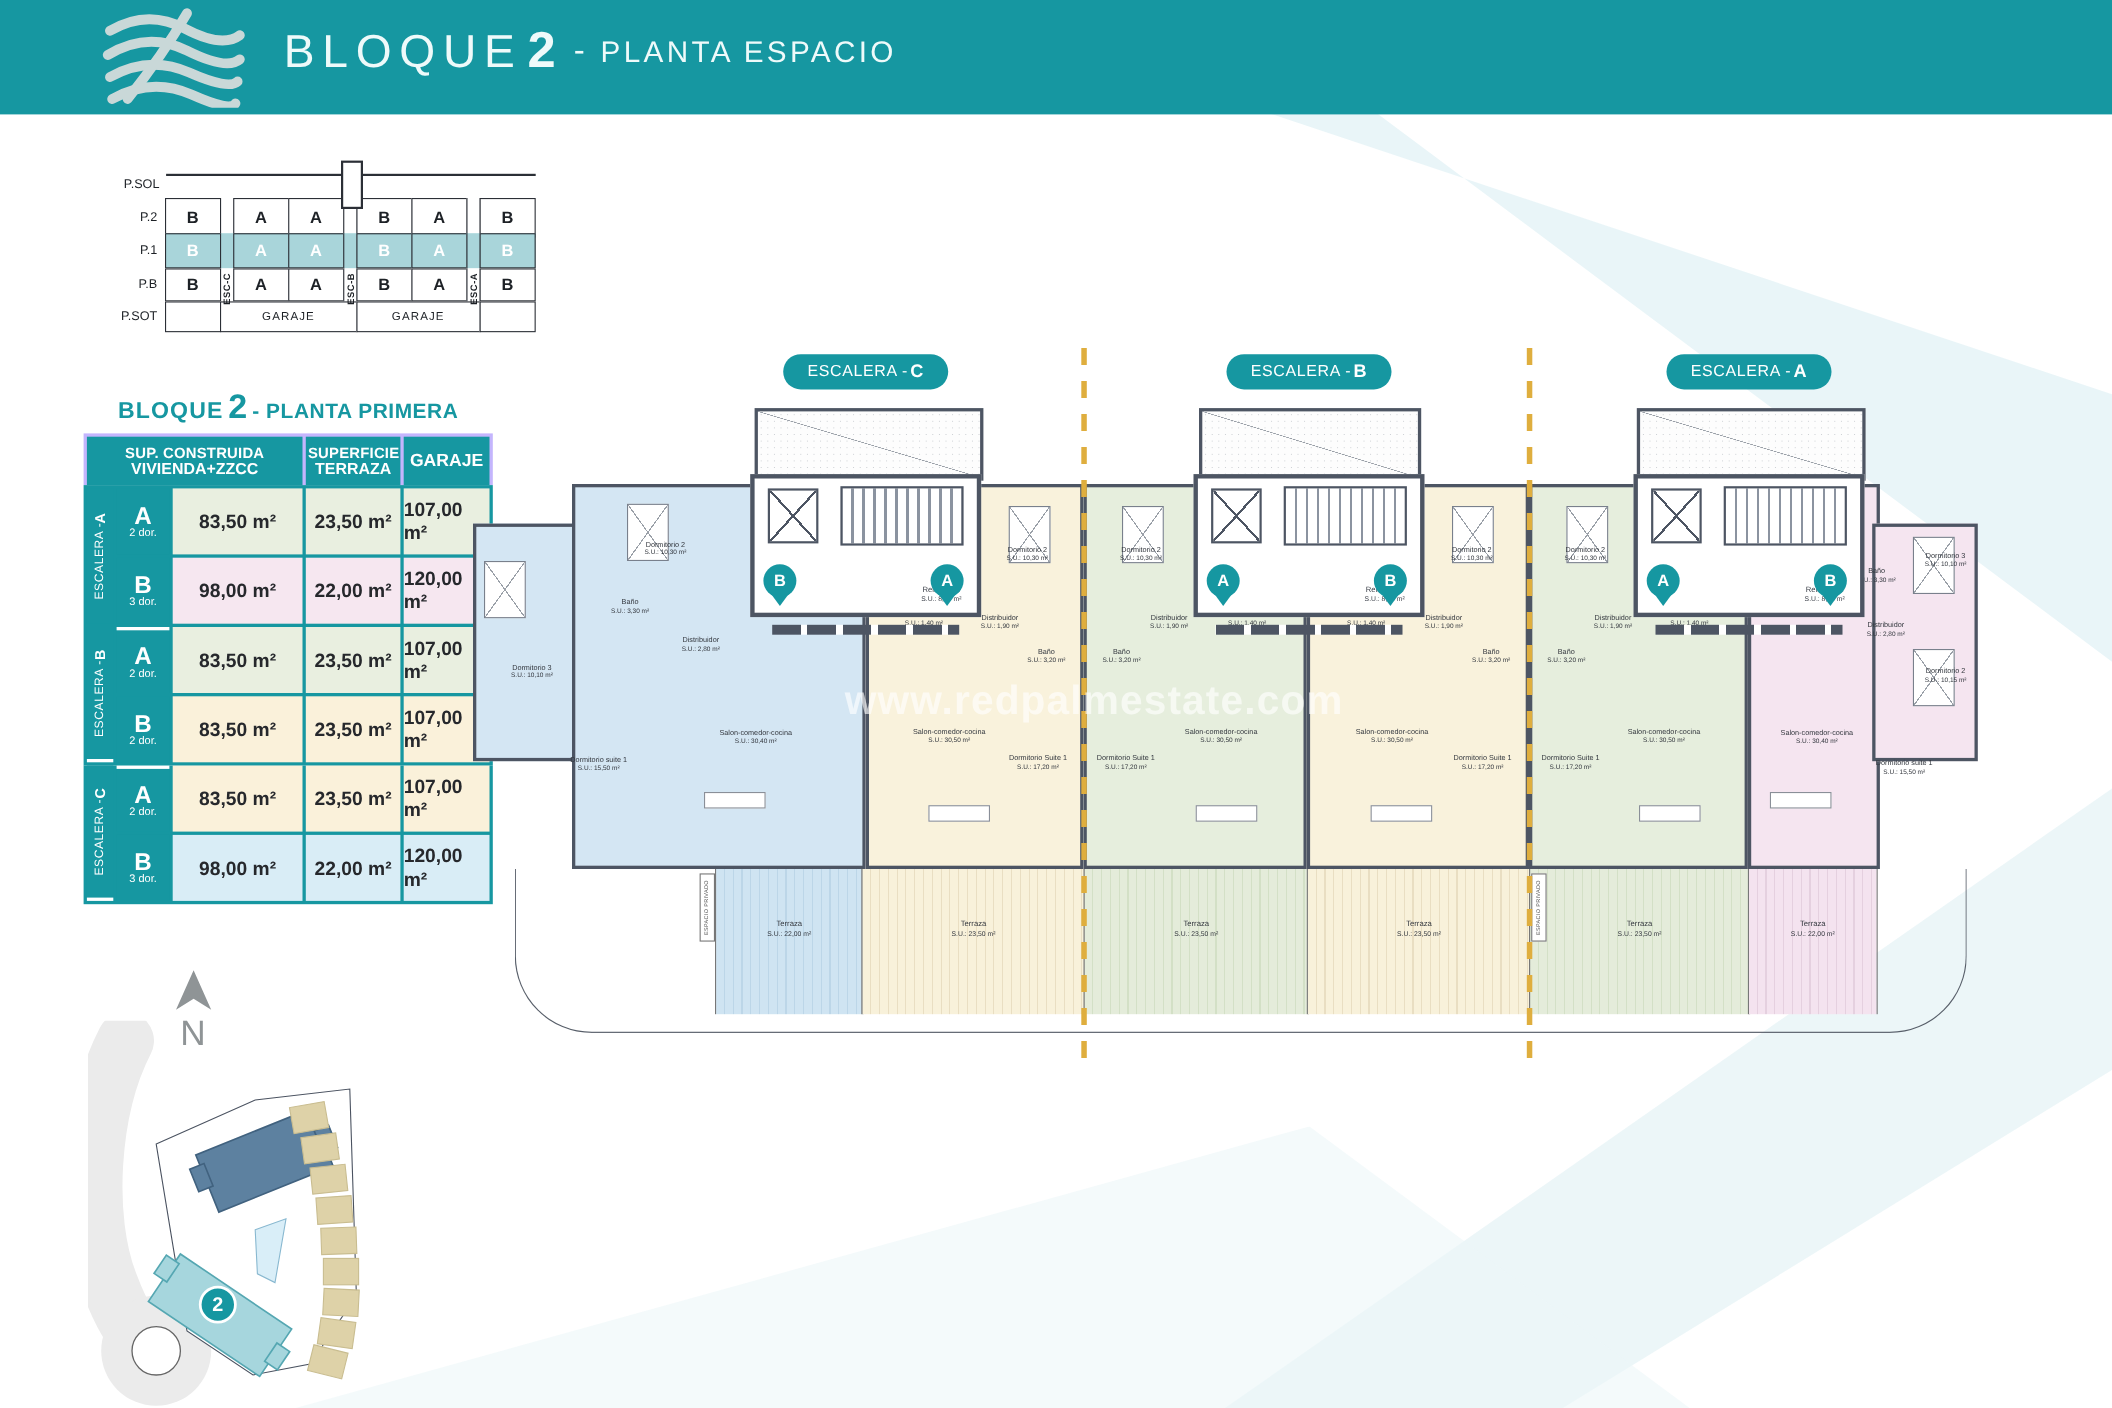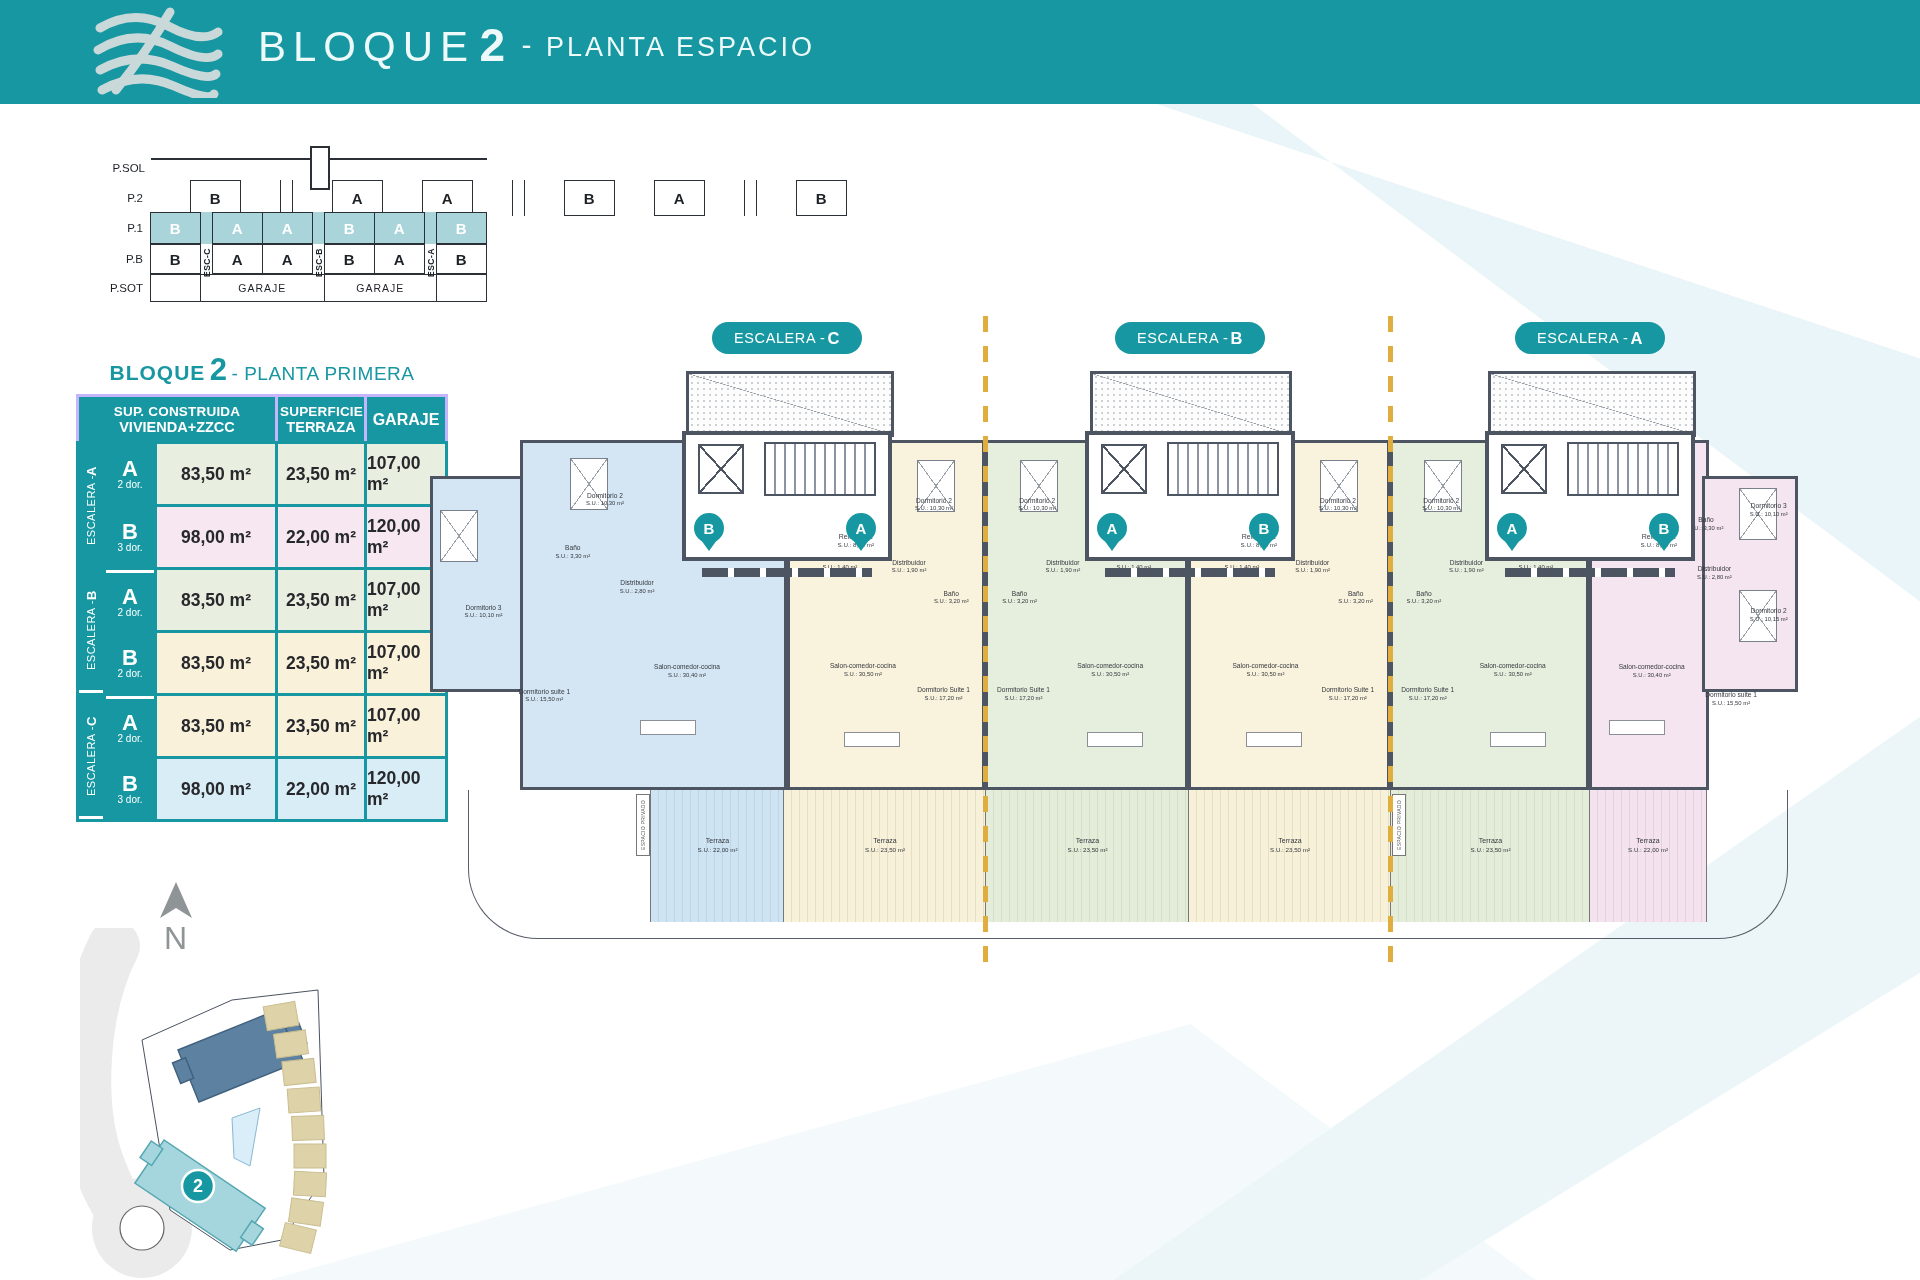--- a/index.html
+++ b/index.html
@@ -34,21 +34,21 @@
   .escv{position:absolute;width:15px;height:46px;top:94px;display:flex;align-items:center;justify-content:center;
         writing-mode:vertical-rl;transform:rotate(180deg);font-size:8.5px;font-weight:bold;color:#1d2126;z-index:3;letter-spacing:.5px;}
   .sd-gar{border:1.5px solid #2b2f36;margin-left:-1.5px;display:flex;align-items:center;justify-content:center;
           font-size:10.5px;letter-spacing:1px;background:#fff;}
 
   
   .stable{position:absolute;left:76px;top:352px;width:372px;z-index:4;}
   .st-title{text-align:center;color:#1697a1;margin-bottom:6px;white-space:nowrap;}
   .st-t1{font-size:21px;font-weight:bold;letter-spacing:1px;}
   .st-t2{font-size:31px;font-weight:800;}
-  .st-t3{font-size:19px;font-weight:normal;letter-spacing:.5px;}
+  .st-t3{font-size:19px;font-weight:bold;letter-spacing:.5px;}
   .thead{display:grid;grid-template-columns:196px 86px 78px;gap:3px;background:#c4b5fd;padding:3px 3px 0 3px;}
   .th{background:#1697a1;color:#fff;text-align:center;padding:7px 2px 6px 2px;}
   .th .l1{display:block;font-size:13.5px;font-weight:600;letter-spacing:.2px;}
   .th .l2{display:block;font-size:14.5px;font-weight:800;}
   .th3{display:flex;align-items:center;justify-content:center;font-size:16px;font-weight:800;}
   .tgroup{display:grid;grid-template-columns:24px 48px 118px 86px 78px;grid-auto-rows:60px;gap:3px;
           background:#1697a1;padding:3px;}
   .esc-cell{grid-row:1/3;background:#1697a1;color:#fff;display:flex;align-items:center;justify-content:center;
             writing-mode:vertical-rl;transform:rotate(180deg);font-size:11px;letter-spacing:.5px;white-space:nowrap;}
   .esc-cell b{font-size:13px;}
@@ -137,21 +137,21 @@
       <span class="ht-d">-</span>
       <span class="ht-p">PLANTA ESPACIO</span>
     </div>
   </div>
 
   <div class="sdiag">
     <div class="sd-topline"></div>
     <div class="chimney"></div>
     <div class="sd-psol">P.SOL</div>
 
-    <div class="sd-row" style="top:34px;height:36px;gap:40px;">
+    <div class="sd-row" style="top:34px;height:36px;">
       <div class="sd-lab">P.2</div>
       <div class="sd-c">B</div>
       <div class="sd-g"></div>
       <div class="sd-c">A</div>
       <div class="sd-c">A</div>
       <div class="sd-g"></div>
       <div class="sd-c">B</div>
       <div class="sd-c">A</div>
       <div class="sd-g"></div>
       <div class="sd-c">B</div>
@@ -453,13 +453,14 @@
       <div class="tlabel"><span>Terraza</span><span class="a">S.U.: 22,00 m²</span></div>
       </div>
 
     <div class="esp" style="left:206px;">ESPACIO PRIVADO</div>
     <div class="esp" style="left:962px;">ESPACIO PRIVADO</div>
   </div>
 
   <div class="dash" style="left:983px;"></div>
   <div class="dash" style="left:1388px;"></div>
 
+  <div class="wm">www.redpalmestate.com</div>
 </div>
 
 </body></html>

